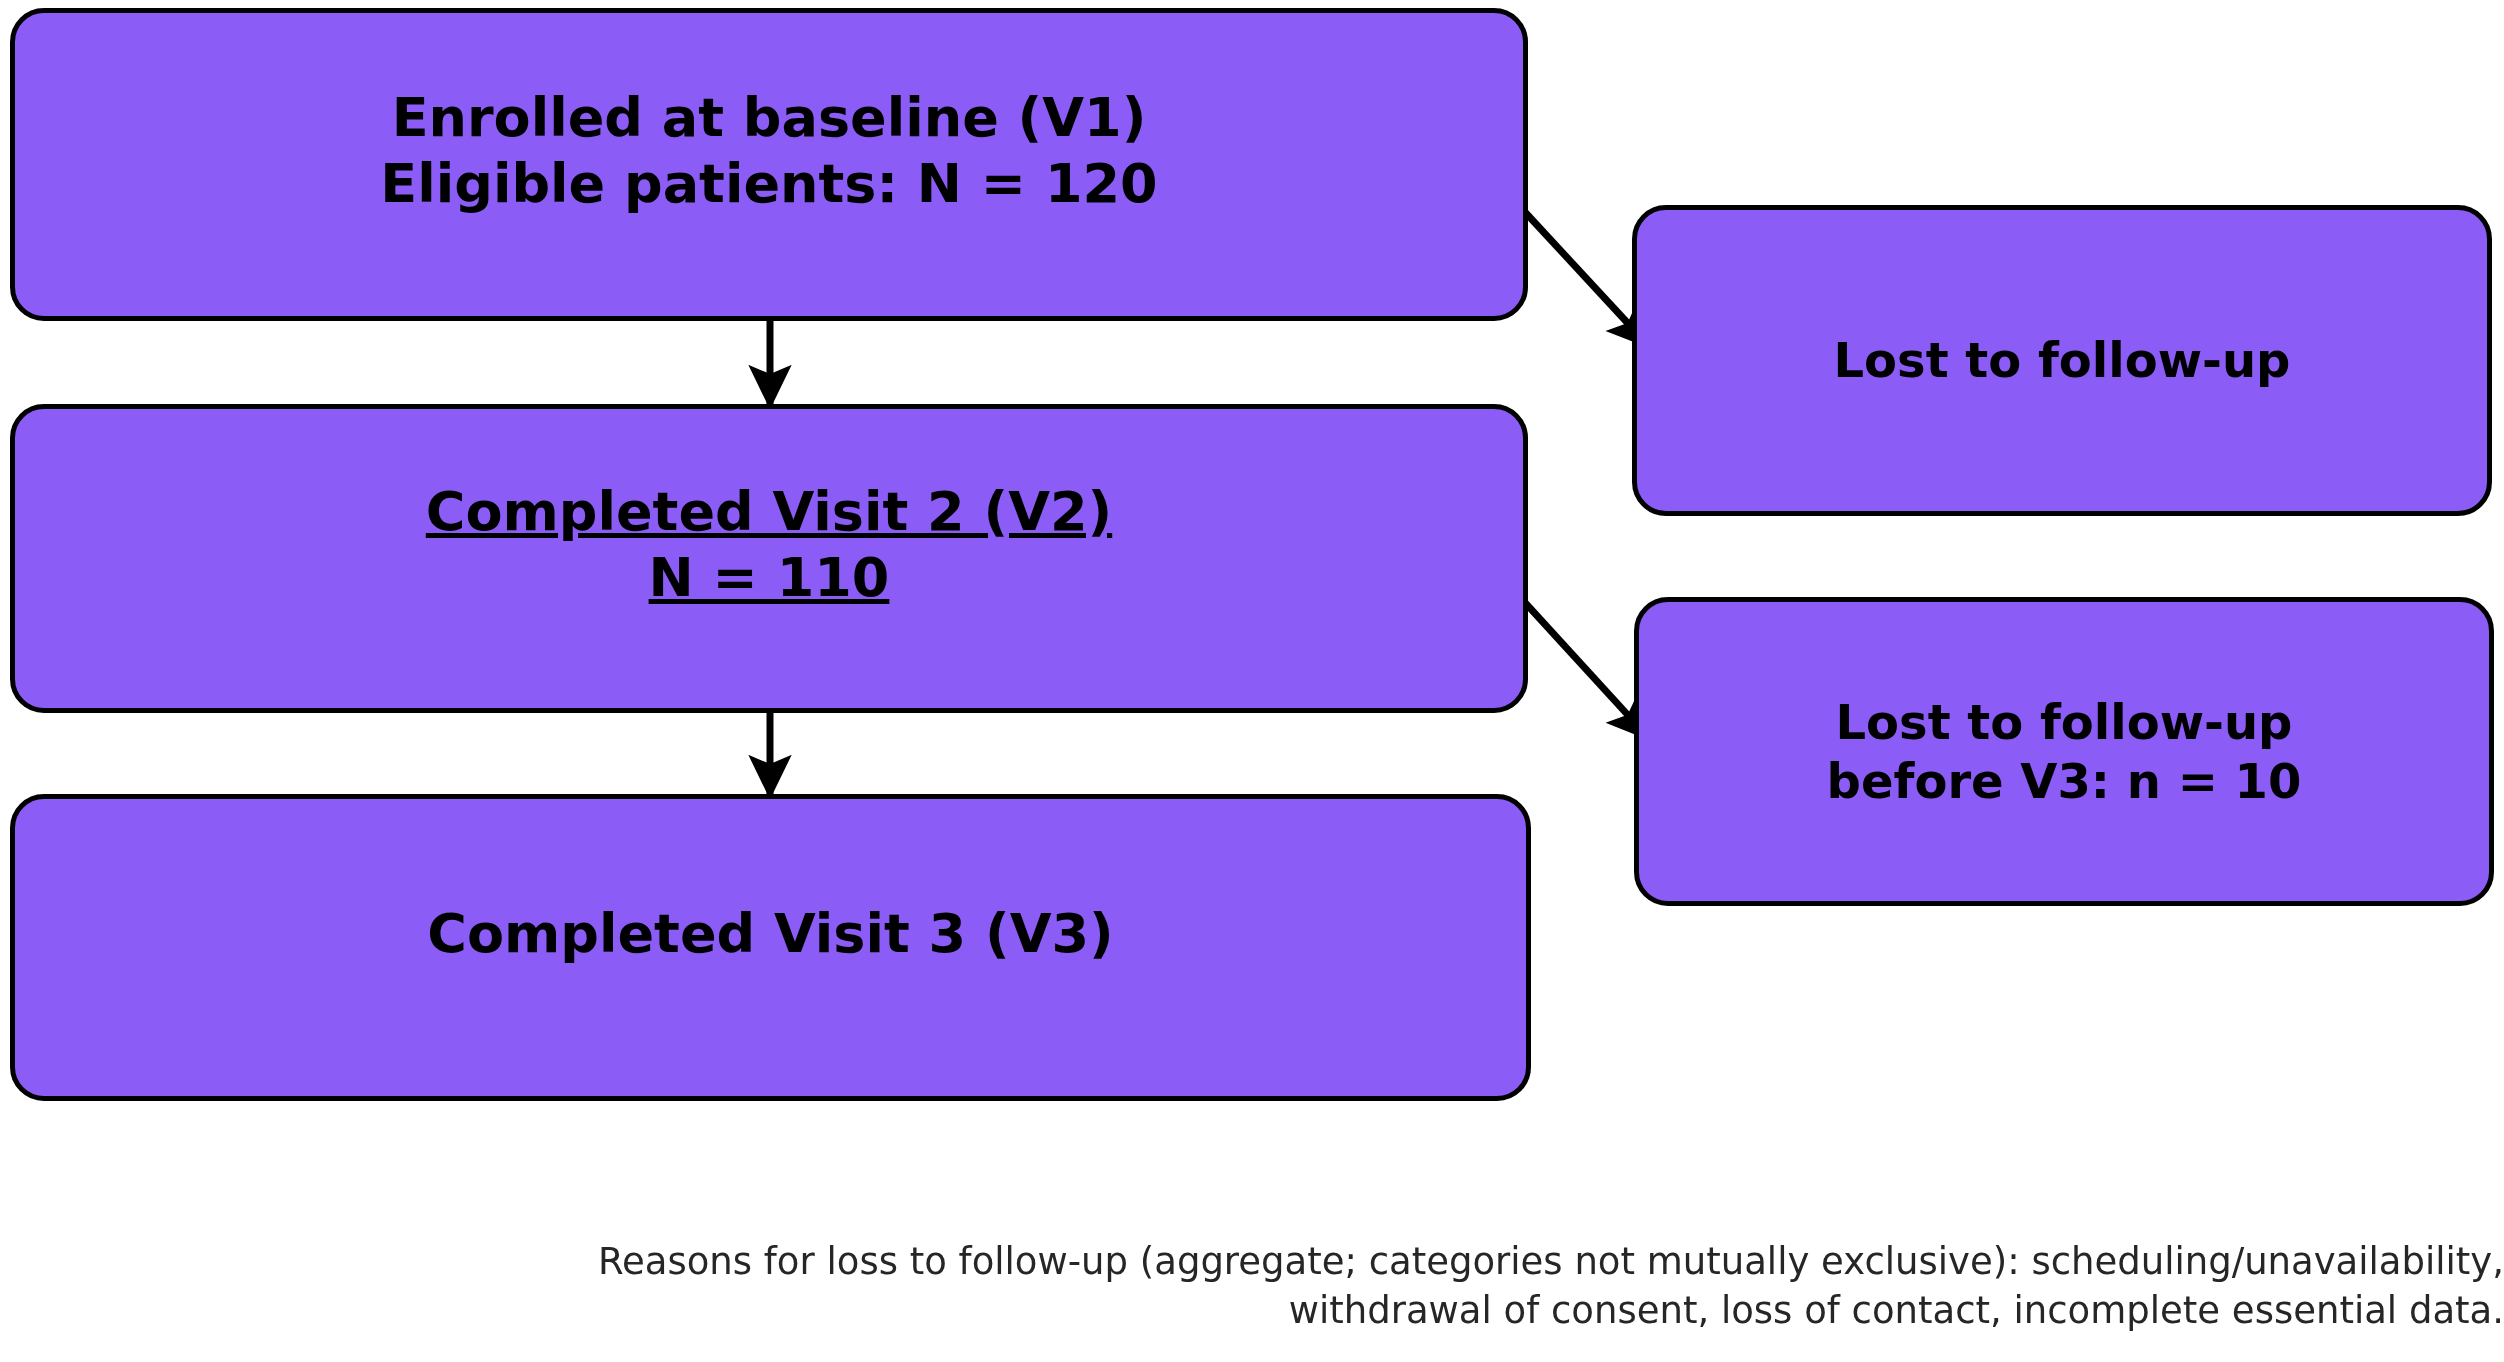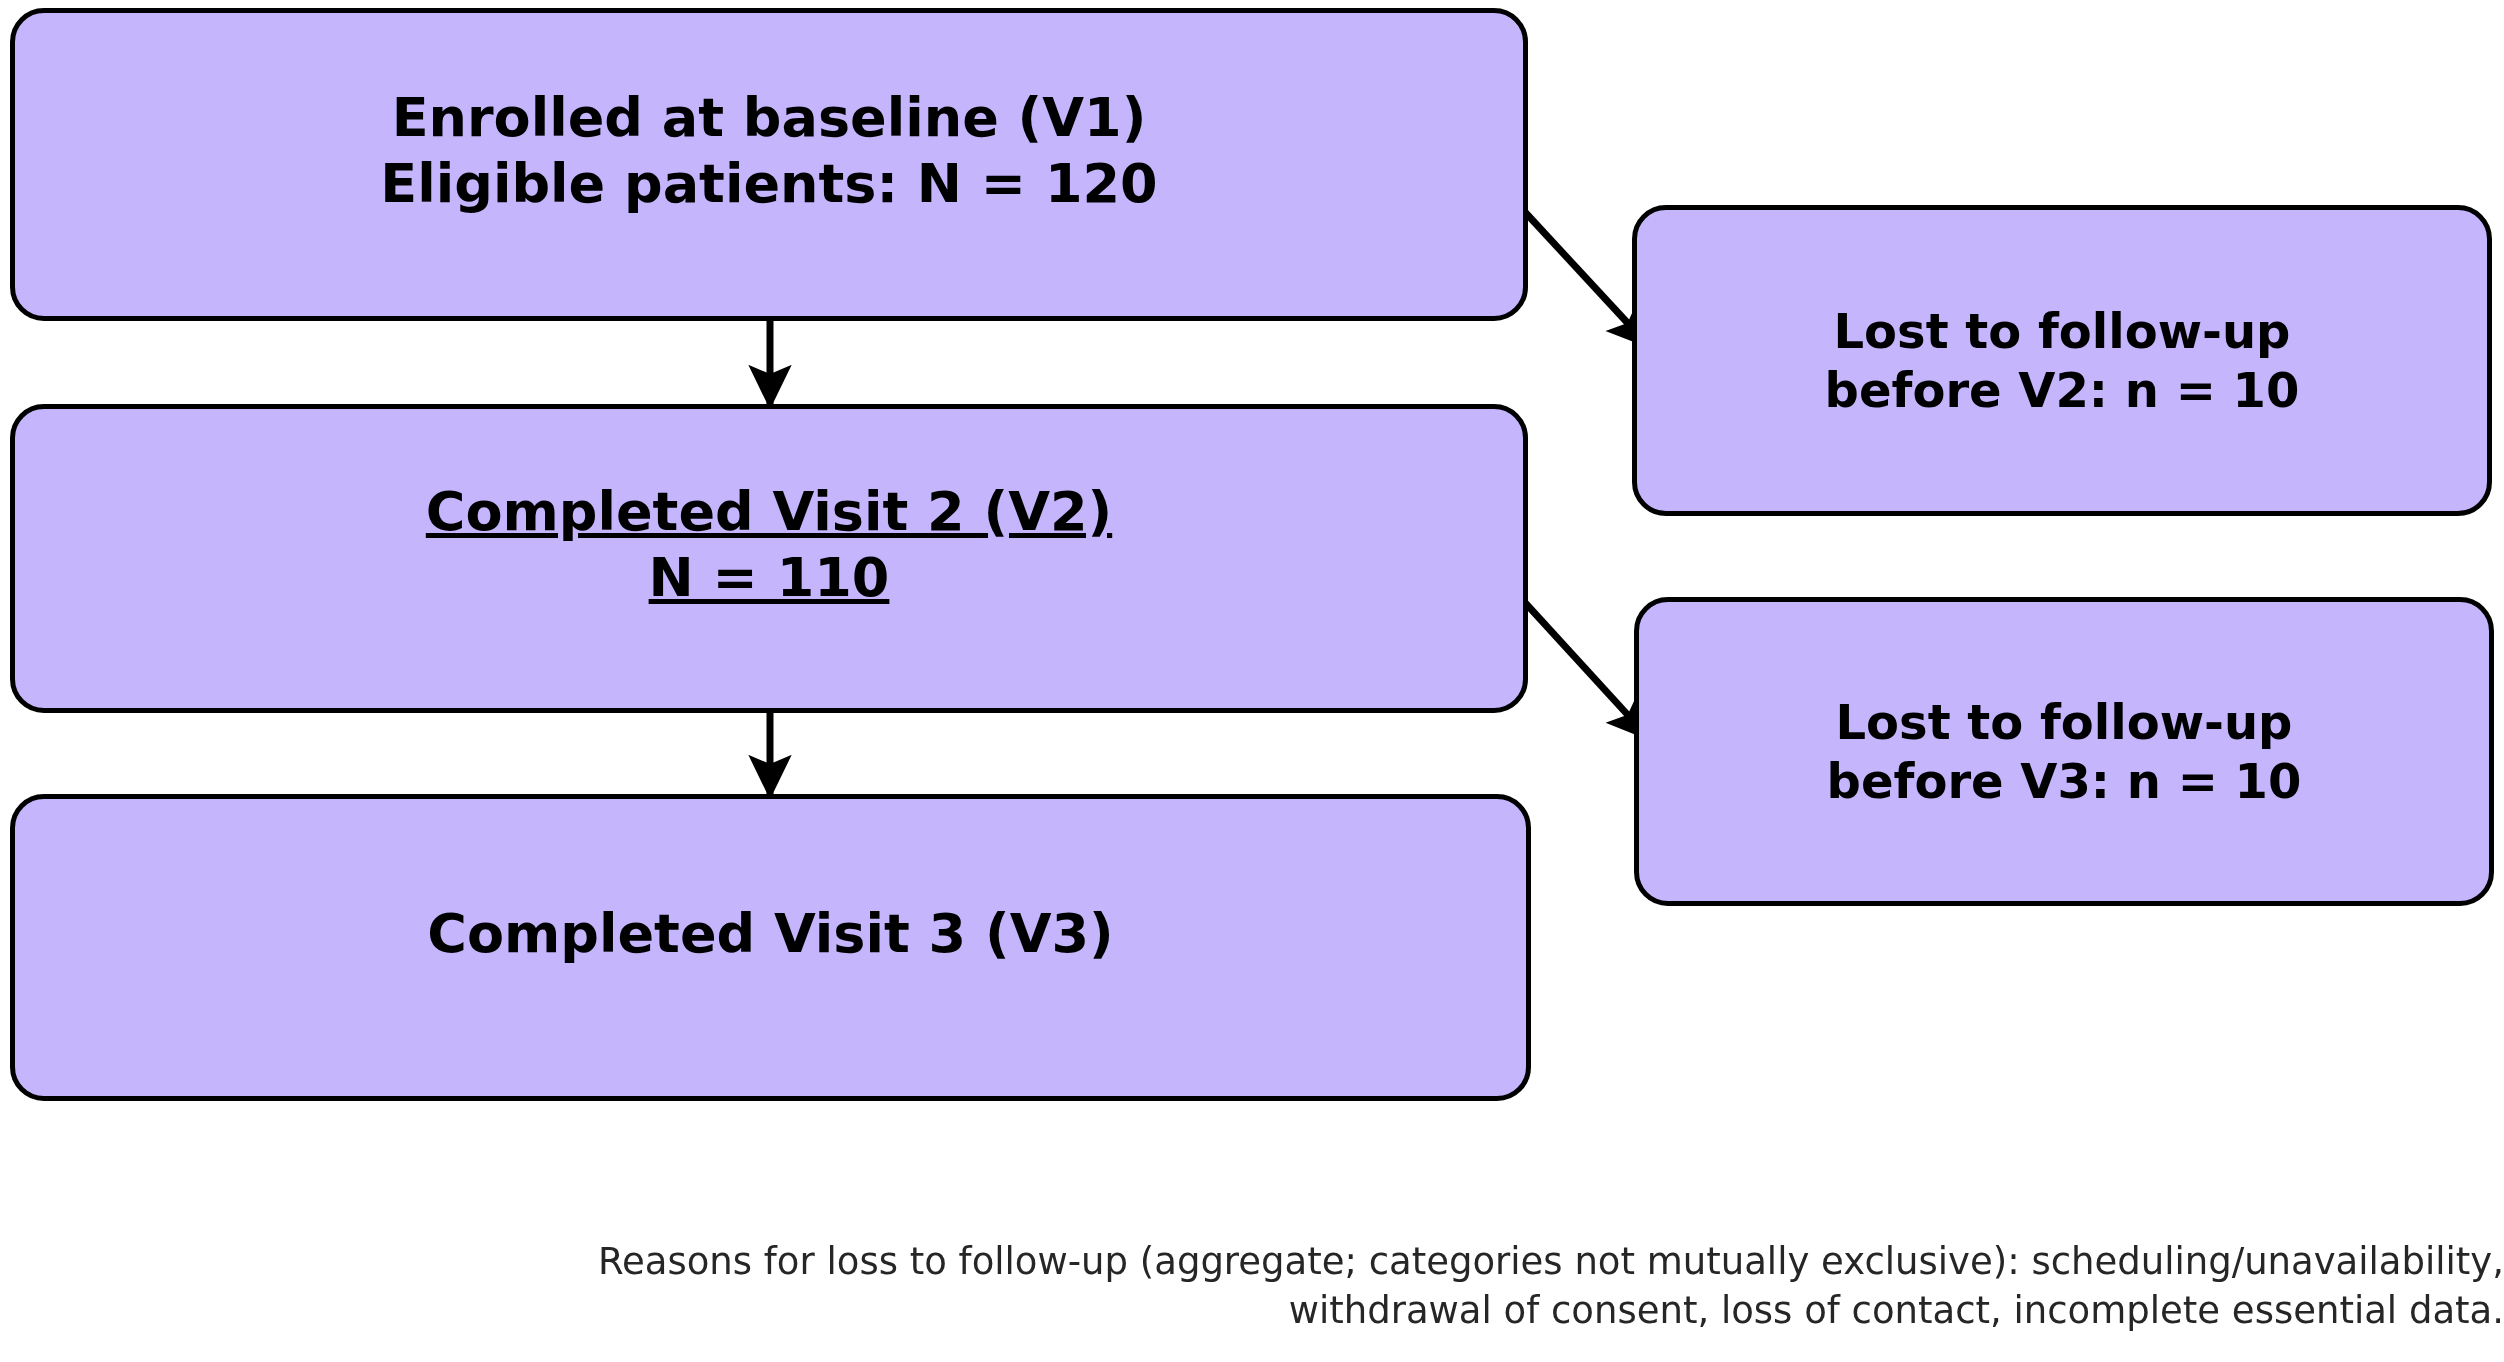--- a/index.html
+++ b/index.html
@@ -13,21 +13,21 @@
     height: 1362px;
     background: #ffffff;
     overflow: hidden;
     font-family: "DejaVu Sans", sans-serif;
   }
 
   
   .node {
     position: absolute;
     box-sizing: border-box;
-    background: #c4b5fd;
+    background: #8b5cf6;
     border: 5px solid #000000;
     border-radius: 34px;
     display: flex;
     flex-direction: column;
     align-items: center;
     justify-content: center;
     text-align: center;
   }
   .node .line {
     font-weight: bold;
@@ -112,21 +112,20 @@
 
   <div class="node node-main" id="node-v3">
     <div class="textblock">
       <div class="line">Completed Visit 3 (V3)</div>
     </div>
   </div>
 
   <div class="node node-side" id="node-lost-v2">
     <div class="textblock">
       <div class="line">Lost to follow-up</div>
-      <div class="line">before V2: n = 10</div>
     </div>
   </div>
 
   <div class="node node-side" id="node-lost-v3">
     <div class="textblock">
       <div class="line">Lost to follow-up</div>
       <div class="line">before V3: n = 10</div>
     </div>
   </div>
 

